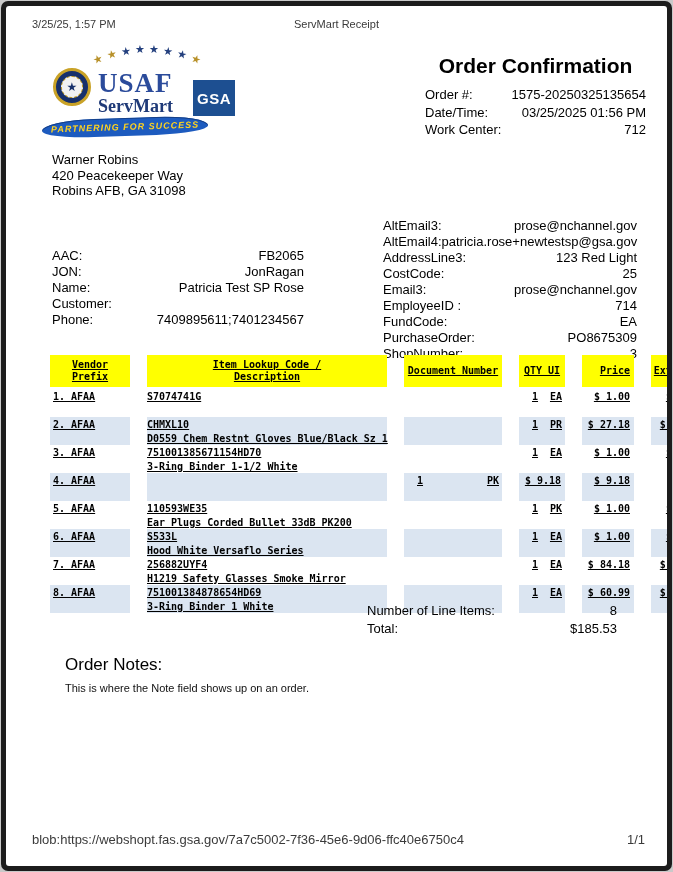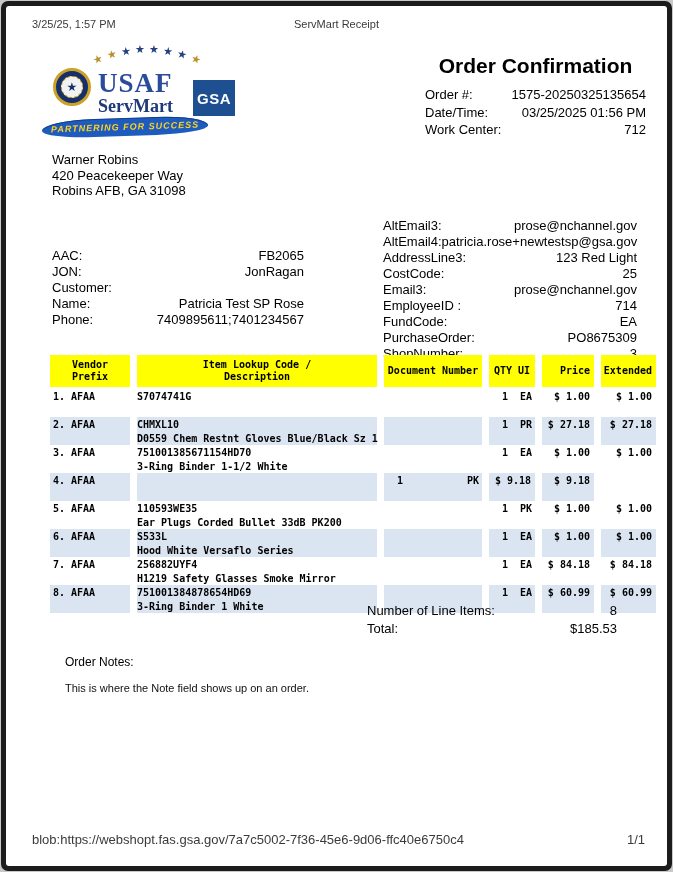--- a/index.html
+++ b/index.html
@@ -66,36 +66,36 @@
   
   .ship-to { position:absolute; left:46px; top:146px; font-size:13px; line-height:15.5px; }
   .customer-details { position:absolute; left:46px; top:242px; width:252px; }
   .customer-details .kv-row { line-height:16px; }
   .account-details { position:absolute; left:377px; top:212px; width:254px; }
   .account-details .kv-row { line-height:16px; }
 
   
   .items-table { position:absolute; left:44px; top:349px; width:589px;
       font-family:"DejaVu Sans Mono", monospace; font-size:10px; font-weight:bold; }
-  .t-row, .t-head { display:grid; grid-template-columns:80px 240px 98px 46px 52px 55px; column-gap:7px; }
+  .t-row, .t-head { display:grid; grid-template-columns:80px 240px 98px 46px 52px 55px; column-gap:17px;text-decoration:underline; }
   .t-head { height:32px; margin-bottom:2px; }
   .t-head .hc { background:#ffff00; display:flex; flex-direction:column; align-items:center; justify-content:center; line-height:12px; text-align:center; }
   .t-head .hc.right { align-items:flex-end; padding-right:4px; }
   .t-row { min-height:28px; }
   .t-row .c { padding-top:1px; line-height:13.5px; background:#fff; }
   .t-row.striped .c { background:#dbe5f1; }
   .c.vendor { padding-left:3px; white-space:nowrap; }
   .c.item div { white-space:nowrap; }
   .c.qtyui { display:flex; justify-content:space-between; padding-left:13px; padding-right:3px; }
   .c.price, .c.ext { text-align:right; padding-right:4px; }
 
   
   .summary { position:absolute; left:361px; top:596px; width:250px; }
   .summary .kv-row { line-height:18px; }
-  .notes-title { position:absolute; left:59px; top:649px; font-size:12px; }
+  .notes-title { position:absolute; left:59px; top:649px; font-size:17px; }
   .notes-body { position:absolute; left:59px; top:676px; font-size:11px; color:#111; }
 </style>
 </head>
 <body>
 
 <div class="frame">
 <div class="page">
 
   <div class="print-header">
     <span class="ph-date">3/25/25, 1:57 PM</span>
@@ -157,27 +157,27 @@
         <span class="k">AAC:</span>
         <span class="v">FB2065</span>
       </div>
 
       <div class="kv-row">
         <span class="k">JON:</span>
         <span class="v">JonRagan</span>
       </div>
 
       <div class="kv-row">
+        <span class="k">Name:</span>
+        <span class="v">Patricia Test SP Rose</span>
+      </div>
+
+      <div class="kv-row">
         <span class="k">Customer:</span>
         <span class="v"></span>
-      </div>
-
-      <div class="kv-row">
-        <span class="k">Name:</span>
-        <span class="v">Patricia Test SP Rose</span>
       </div>
 
       <div class="kv-row">
         <span class="k">Phone:</span>
         <span class="v">7409895611;7401234567</span>
       </div>
     </div>
 
   <div class="account-details">
 

